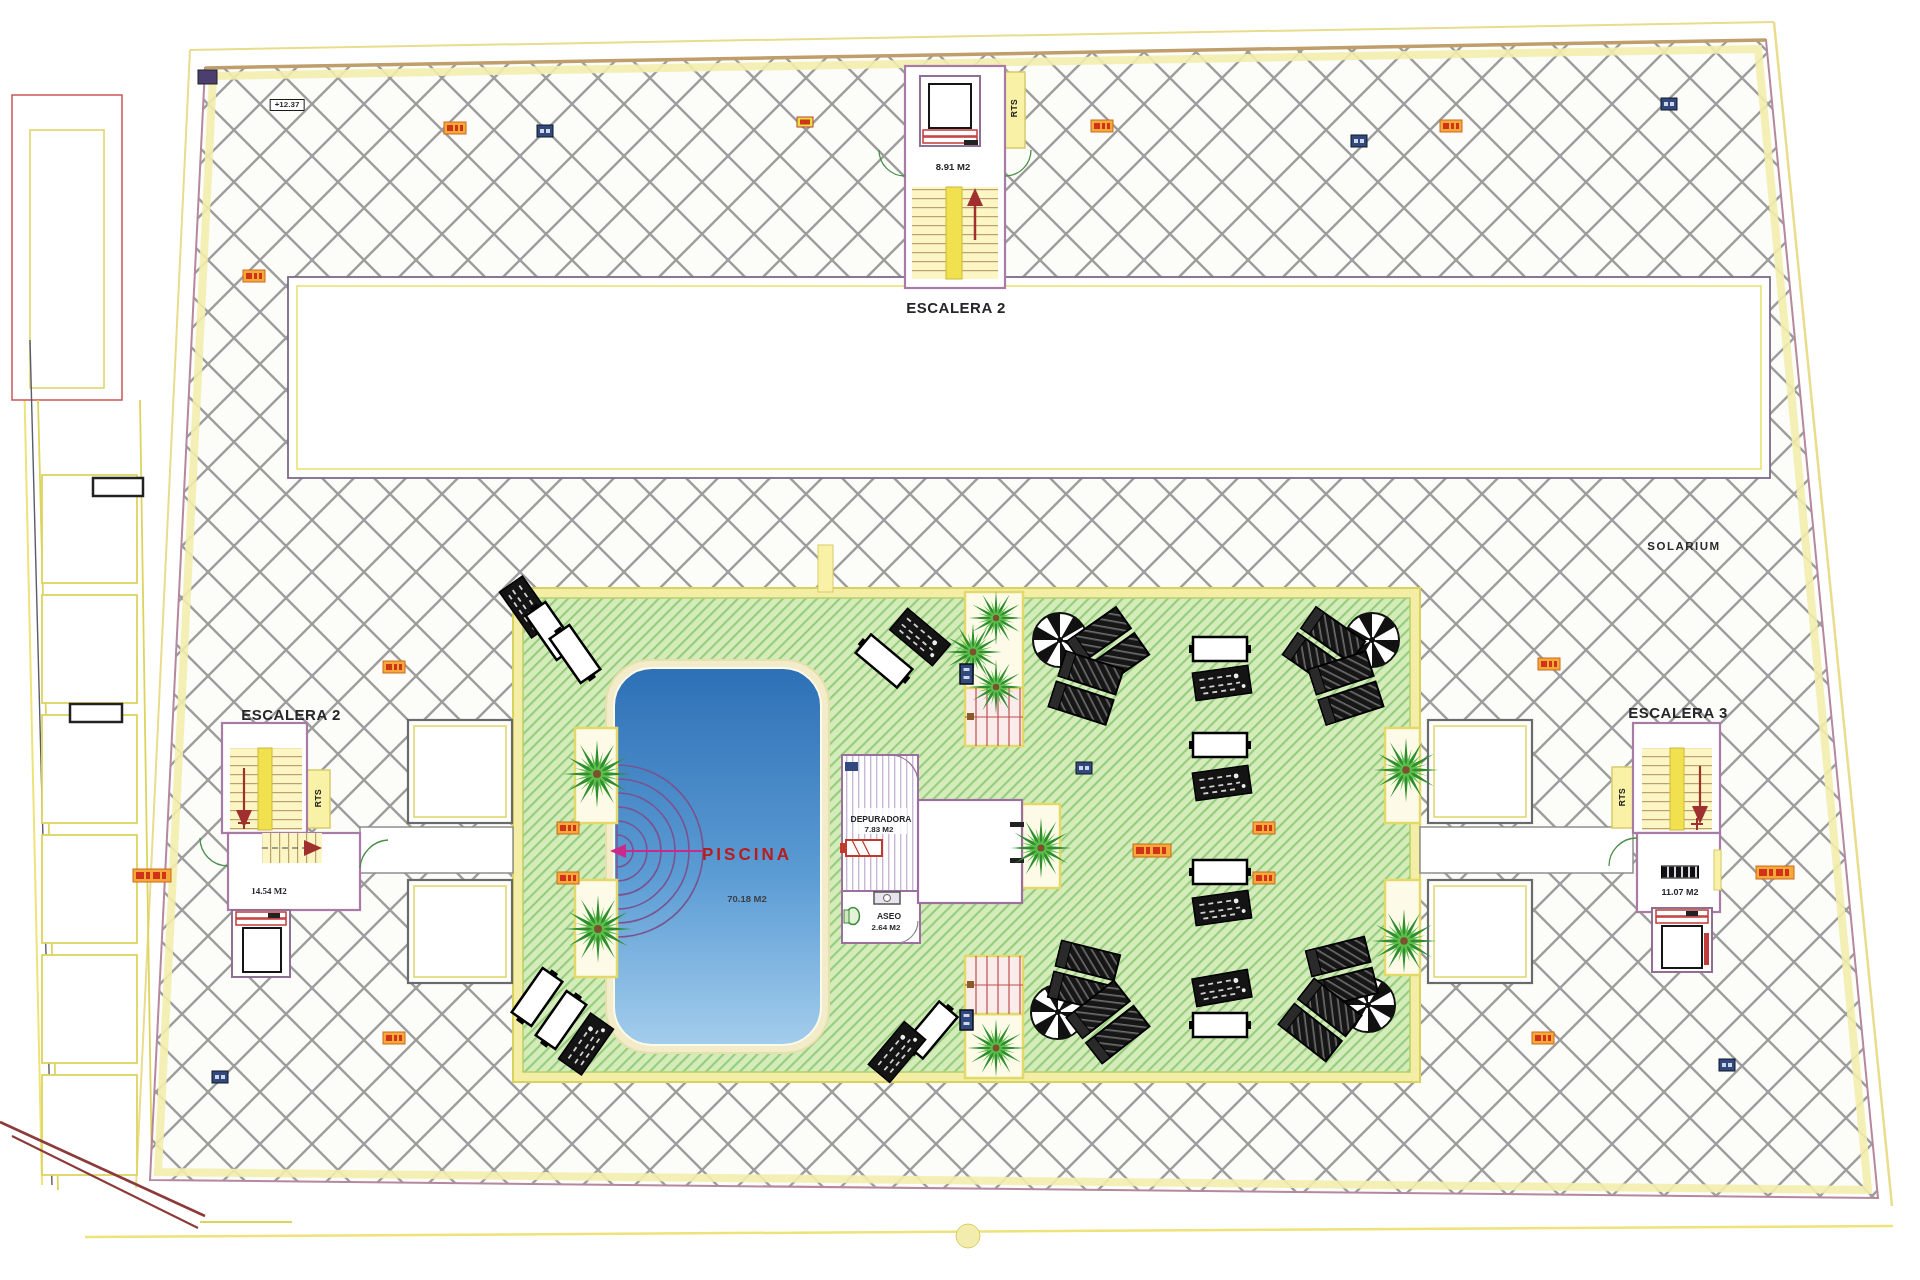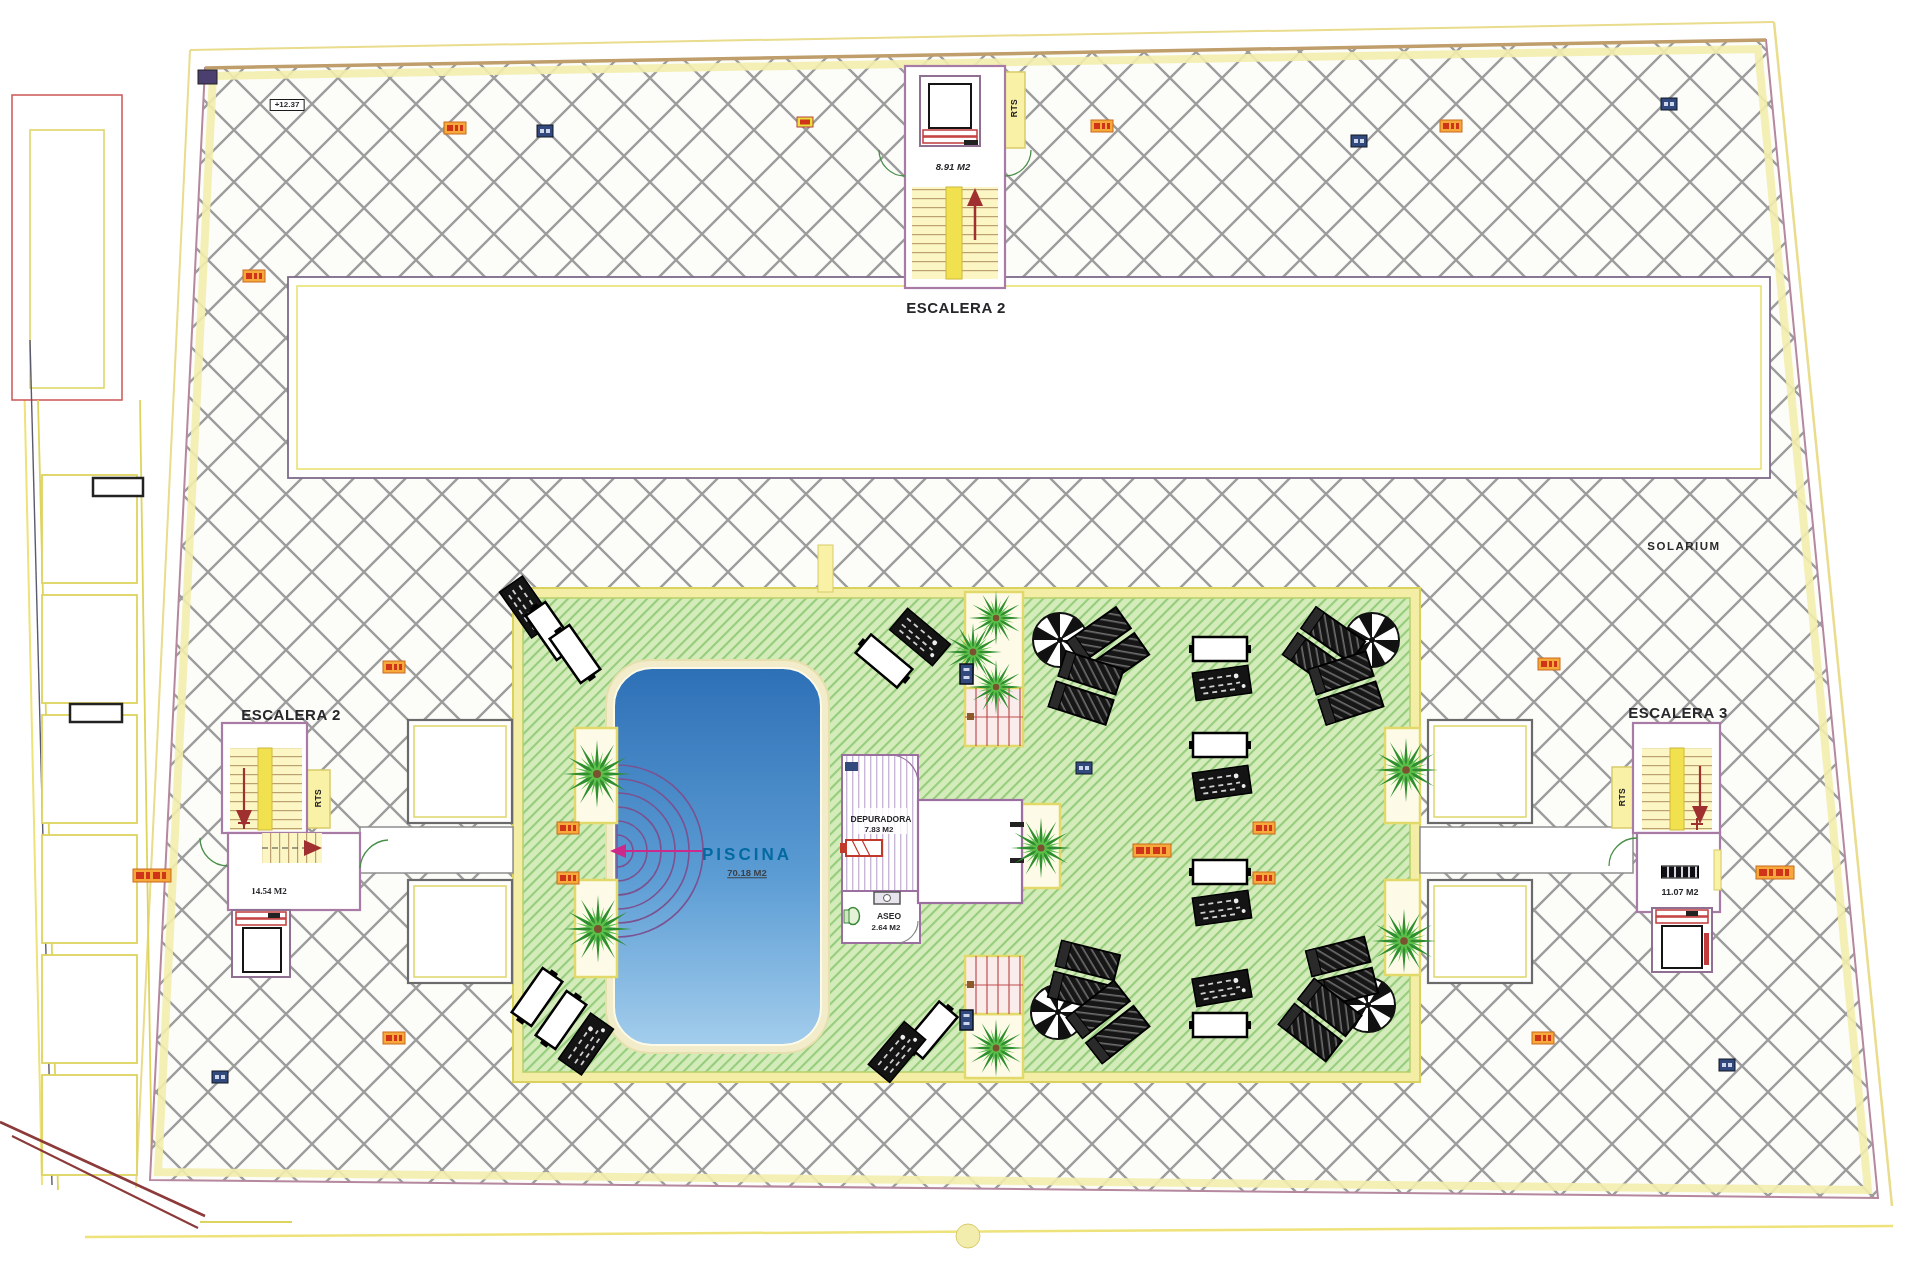--- a/index.html
+++ b/index.html
@@ -8,21 +8,21 @@
   .stage svg{position:absolute;left:0;top:0;}
   .lbl{position:absolute;transform:translate(-50%,-50%);font-weight:bold;color:#26262b;
        white-space:nowrap;line-height:1;}
   .lbl.v{transform:translate(-50%,-50%) rotate(-90deg);}
   .t15{font-size:15px;letter-spacing:.5px;}
   .t11{font-size:11.5px;letter-spacing:1.5px;color:#2b2b2b;}
   .t9{font-size:9px;}
   .t95{font-size:9.5px;}
   .t85{font-size:8.5px;}
   .t8{font-size:8px;}
-  .pool-t{font-size:17px;letter-spacing:3px;color:#0369a1;}
+  .pool-t{font-size:17px;letter-spacing:3px;color:#b91c1c;}
   .rts{font-size:8.5px;letter-spacing:.5px;color:#222;}
   .levelbox{border:1.5px solid #1a1a1a;background:#fff;padding:1px 4px;}
   .badge{position:absolute;width:36px;height:11px;transform:translate(-50%,-50%);
          background:repeating-linear-gradient(90deg,#101014 0 5px,#d8d8e0 5px 7px);
          border:1px solid #000;}
 </style>
 </head>
 <body>
 
 <div class="stage">
@@ -376,26 +376,26 @@
   <rect x="198" y="70" width="19" height="14" fill="#4a3f6e" stroke="#222"></rect>
   <circle cx="968" cy="1236" r="12" fill="#f3edad" stroke="#d8cb6a"></circle>
 </g>
 </svg>
 
 <div class="lbl t15" style="left:956px;top:307px;">ESCALERA 2</div>
 <div class="lbl t15" style="left:291px;top:714px;">ESCALERA 2</div>
 <div class="lbl t15" style="left:1678px;top:712px;">ESCALERA 3</div>
 <div class="lbl t11" style="left:1684px;top:547px;">SOLARIUM</div>
 <div class="lbl pool-t" style="left:747px;top:854px;">PISCINA</div>
-<div class="lbl t95" style="left:747px;top:873px;color:#3c4148;text-decoration:underline;">70.18 M2</div>
+<div class="lbl t95" style="left:747px;top:899px;color:#3c4148;">70.18 M2</div>
 <div class="lbl t85" style="left:881px;top:819px;">DEPURADORA</div>
 <div class="lbl t8" style="left:879px;top:830px;">7.83 M2</div>
 <div class="lbl t85" style="left:889px;top:916px;">ASEO</div>
 <div class="lbl t8" style="left:886px;top:928px;">2.64 M2</div>
-<div class="lbl t95" style="left:953px;top:167px;font-style:italic;">8.91 M2</div>
+<div class="lbl t95" style="left:953px;top:167px;">8.91 M2</div>
 <div class="lbl t9" style="left:269px;top:891px;font-family:Liberation Serif, serif;">14.54 M2</div>
 <div class="lbl t9" style="left:1680px;top:892px;">11.07 M2</div>
 <div class="lbl v rts" style="left:1014px;top:108px;">RTS</div>
 <div class="lbl v rts" style="left:318px;top:798px;">RTS</div>
 <div class="lbl v rts" style="left:1622px;top:797px;">RTS</div>
 <div class="lbl t8 levelbox" style="left:287px;top:105px;">+12.37</div>
 <div class="badge" style="left:1680px;top:872px;"></div>
 </div>
 
 </body></html>

